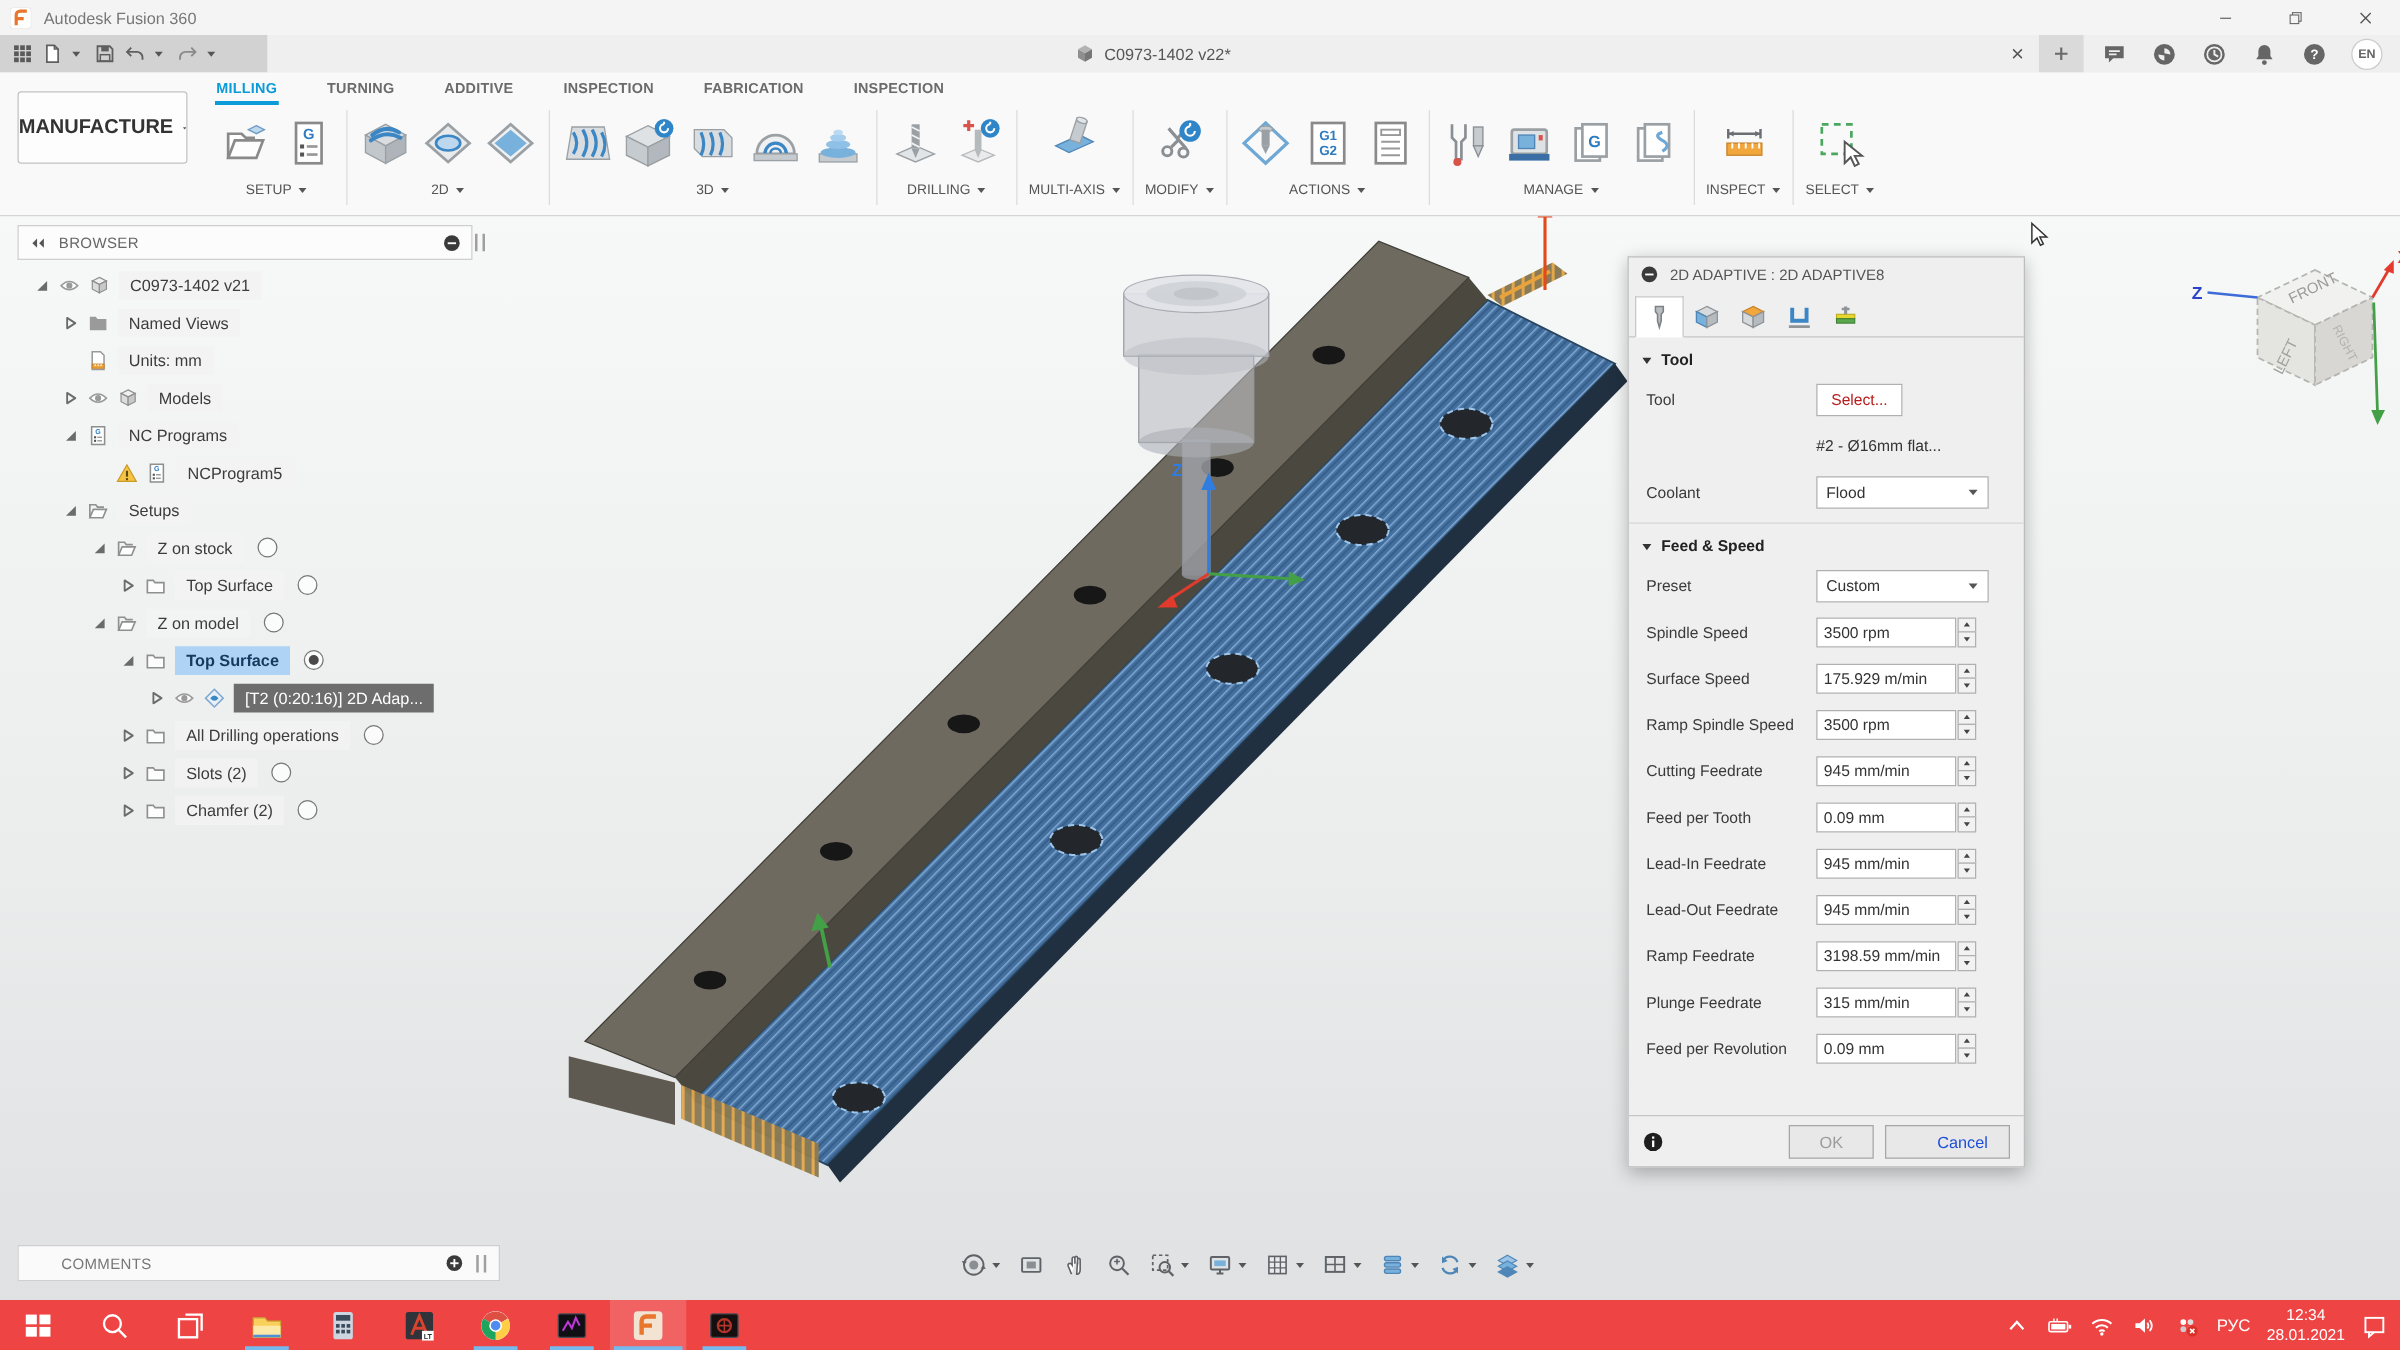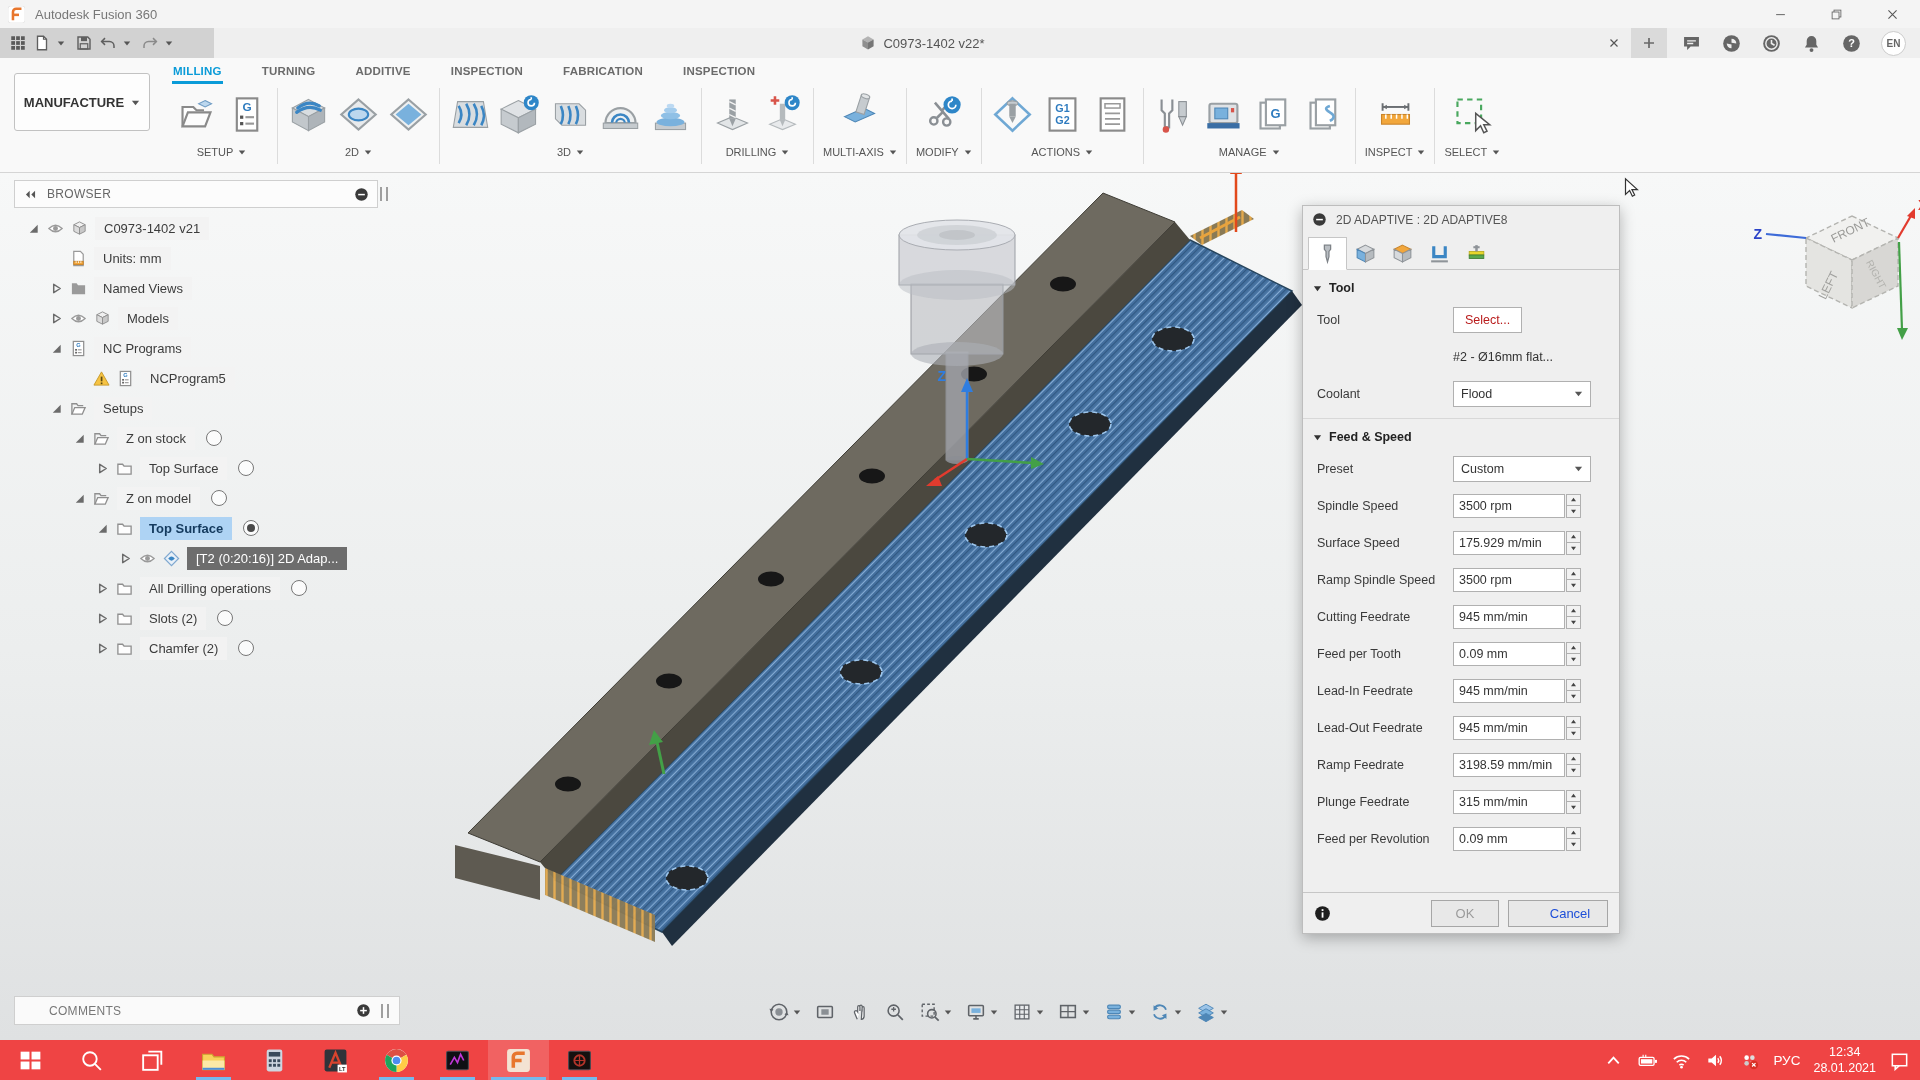--- a/index.html
+++ b/index.html
@@ -30,21 +30,21 @@
   .newtab .icn{width:16px;height:16px;}
   .top-icons{display:flex;align-items:center;gap:19px;padding:0 14px;background:#efefef;}
   .top-icons .icn{width:21px;height:21px;}
   .avatar{width:23px;height:23px;border-radius:50%;background:#fff;border:1px solid #ccc;
           display:flex;align-items:center;justify-content:center;font-size:10px;color:#666;font-weight:bold;}
 
   
   .ribbon{position:absolute;top:58px;left:0;right:0;height:114px;background:#f9f9f9;
           border-bottom:1px solid #d5d5d5;z-index:6;}
   .ws-btn{position:absolute;left:14px;top:15px;width:134px;height:56px;border:1px solid #c2c2c2;border-radius:3px;
-          background:#fdfdfd;font-weight:bold;font-size:13px;color:#333;display:flex;align-items:center;justify-content:center;gap:7px;}
+          background:#fdfdfd;font-weight:bold;font-size:16px;color:#333;display:flex;align-items:center;justify-content:center;gap:7px;}
   .ws-btn .caret{width:9px;height:9px;}
   .rtabs{position:absolute;left:172px;top:2px;display:flex;gap:38px;font-size:11.5px;font-weight:bold;color:#6b6b6b;}
   .rtab{padding:5px 1px 4px;letter-spacing:.2px;}
   .rtab.active{color:#0a9bd8;box-shadow:0 3px 0 0 #0a9bd8;}
   .rgroups{position:absolute;left:166px;top:27px;display:flex;align-items:flex-start;}
   .rgroup{display:flex;flex-direction:column;align-items:center;padding:0 9px;}
   .ricons{display:flex;gap:7px;height:58px;align-items:center;}
   .ricon{width:43px;height:43px;}
   .rlabel{font-size:11px;color:#555;margin-top:3px;display:flex;gap:5px;align-items:center;}
   .rlabel .caret{width:8px;height:8px;}
@@ -741,42 +741,42 @@
           <span class="icn ti">
             <svg viewBox="0 0 18 18">
               <polygon points="9,2 15,5 9,8 3,5" fill="#f0f0f0" stroke="#8f8f8f"></polygon>
               <polygon points="3,5 9,8 9,15 3,12" fill="#dcdcdc" stroke="#8f8f8f"></polygon>
               <polygon points="15,5 9,8 9,15 15,12" fill="#c8c8c8" stroke="#8f8f8f"></polygon>
             </svg>
           </span>
           <span class="tlabel">C0973-1402 v21</span>
         </div>
         <div class="trow" style="padding-left: 36px;">
+          <span class="icn expander">
+            <svg viewBox="0 0 14 14">
+              <polygon points="4,2.5 11,7 4,11.5" fill="none" stroke="#6b6b6b" stroke-width="1.6" stroke-linejoin="round"></polygon>
+            </svg>
+          </span>
+          <span class="icn ti">
+            <svg viewBox="0 0 18 18">
+              <path d="M2 15 V3.5 h5 l1.5 2 H16 V15z" fill="#9a9a9a"></path>
+            </svg>
+          </span>
+          <span class="tlabel">Named Views</span>
+        </div>
+        <div class="trow" style="padding-left: 36px;">
           <span class="tspacer"></span>
           <span class="icn ti">
             <svg viewBox="0 0 18 18">
               <path d="M4 1.5 h7 l3 3 V16.5 H4z" fill="#fff" stroke="#9a9a9a" stroke-width="1.3"></path>
               <rect x="4" y="12" width="10" height="3.4" fill="#f2a73c" stroke="#c9842a" stroke-width="1"></rect>
               <path d="M6.5 12 v1.6 M9 12 v1.6 M11.5 12 v1.6" stroke="#fff" stroke-width="1"></path>
             </svg>
           </span>
           <span class="tlabel">Units: mm</span>
-        </div>
-        <div class="trow" style="padding-left: 36px;">
-          <span class="icn expander">
-            <svg viewBox="0 0 14 14">
-              <polygon points="4,2.5 11,7 4,11.5" fill="none" stroke="#6b6b6b" stroke-width="1.6" stroke-linejoin="round"></polygon>
-            </svg>
-          </span>
-          <span class="icn ti">
-            <svg viewBox="0 0 18 18">
-              <path d="M2 15 V3.5 h5 l1.5 2 H16 V15z" fill="#9a9a9a"></path>
-            </svg>
-          </span>
-          <span class="tlabel">Named Views</span>
         </div>
         <div class="trow" style="padding-left: 36px;">
           <span class="icn expander">
             <svg viewBox="0 0 14 14">
               <polygon points="4,2.5 11,7 4,11.5" fill="none" stroke="#6b6b6b" stroke-width="1.6" stroke-linejoin="round"></polygon>
             </svg>
           </span>
           <span class="icn ti">
             <svg viewBox="0 0 18 18">
               <path d="M2 9 q7 -7 14 0 q-7 7 -14 0 z" fill="#fff" stroke="#9a9a9a" stroke-width="1.4"></path>

